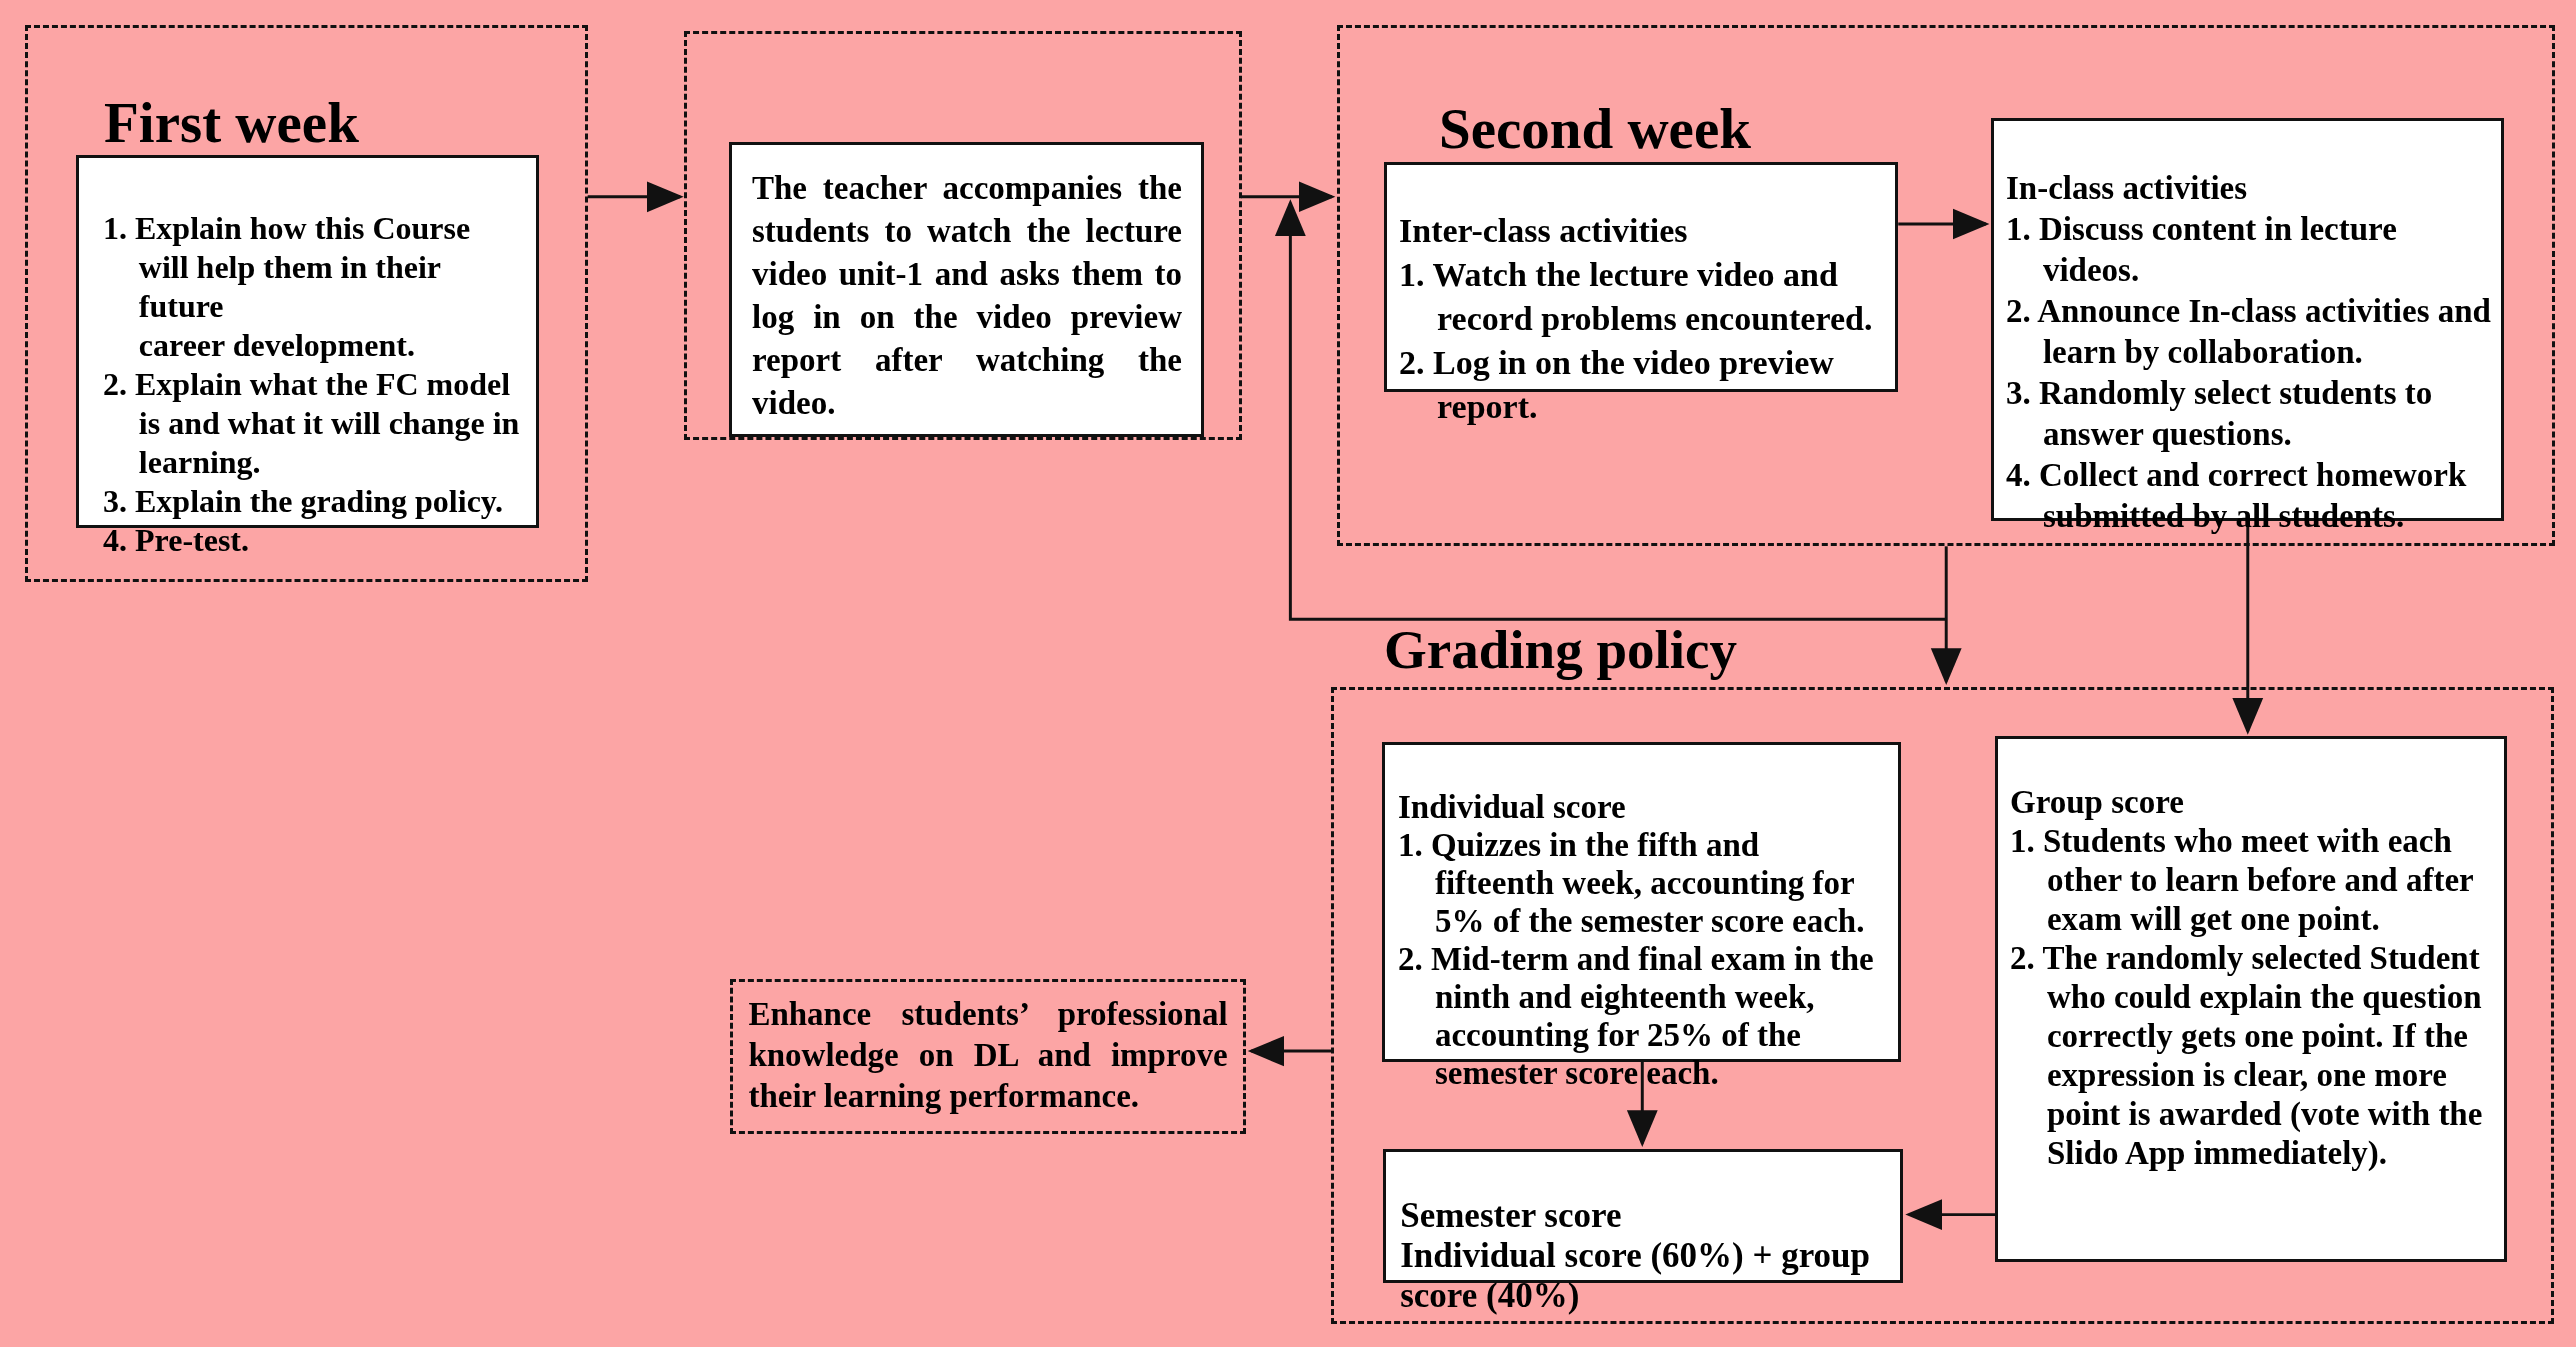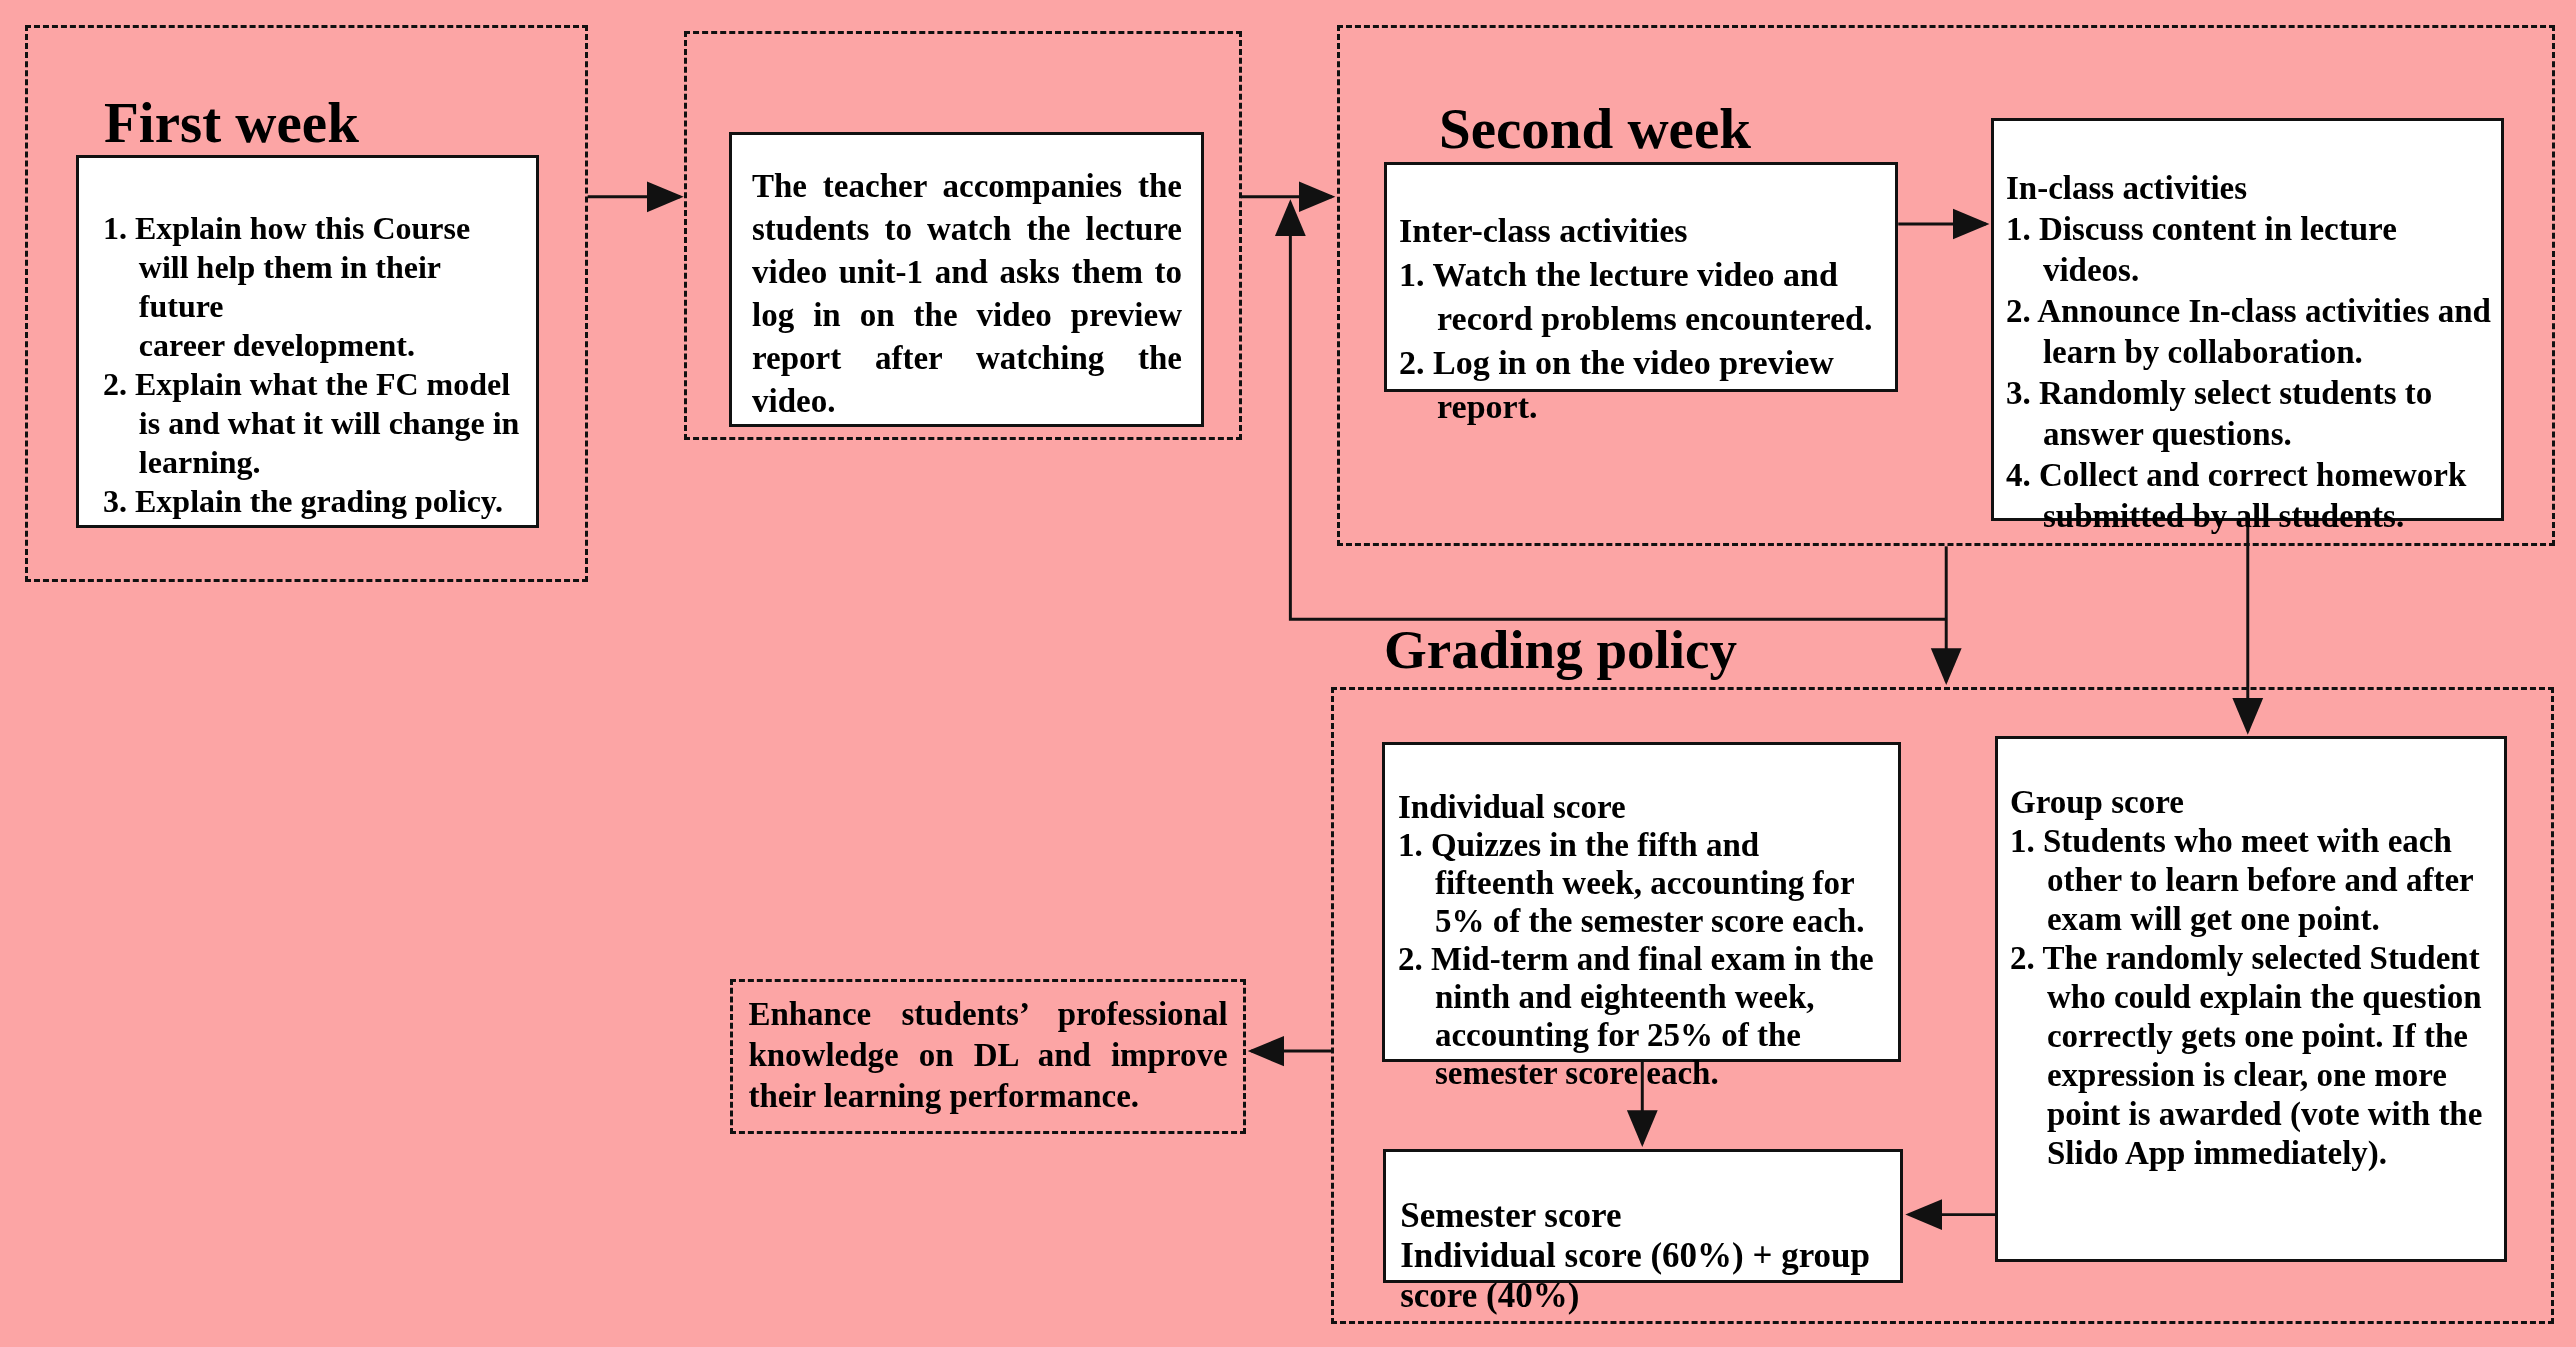--- a/index.html
+++ b/index.html
@@ -56,22 +56,22 @@
 
   
   #fw-dash  { left: 25px;  top: 25px;  width: 563px; height: 557px; }
   #fw-title { left: 76px; top: 66px; }
   #fw-inner { left: 76px; top: 155px; width: 463px; height: 373px;
               padding: 51px 13px 0 24px; font-size: 32px; line-height: 39px; }
 
   
   #sw-dash  { left: 684px; top: 31px; width: 558px; height: 409px; }
   #sw-title { left: 729px; top: 66px; margin-left: 23px; }
-  #sw-inner { left: 729px; top: 132px; width: 475px; height: 295px;
-              padding: 30px 19px 0 20px; font-size: 33px; line-height: 43px; }
+  #sw-inner { left: 729px; top: 142px; width: 475px; height: 295px;
+              padding: 22px 19px 0 20px; font-size: 33px; line-height: 43px; }
 
   
   #tw-dash    { left: 1337px; top: 25px; width: 1218px; height: 521px; }
   #inter-box  { left: 1384px; top: 162px; width: 514px; height: 230px;
                 padding: 7.1px 9.5px 0 12px; font-size: 34px; line-height: 44px; }
   #incl-box   { left: 1991px; top: 118px; width: 513px; height: 403px;
                 padding: 9.5px 8.3px 0 12px; font-size: 33px; line-height: 41px; }
 
   
   #gp-title { left: 1384px; top: 622px; font-size: 55px; }
@@ -116,20 +116,21 @@
     <div class="stage-title" id="fw-title">First week</div>
   </div>
   <div class="solid-box" id="fw-inner">
       <div class="li">1. Explain how this Course
 will help them in their future
 career development.</div>
       <div class="li">2. Explain what the FC model
 is and what it will change in
 learning.</div>
       <div class="li">3. Explain the grading policy.</div>
+      <div class="li">4. Pre-test.</div>
     </div>
 
   <div class="dashed-box" id="sw-dash">
     <div class="stage-title" id="sw-title">Second week</div>
   </div>
   <div class="solid-box just b" id="sw-inner">The teacher accompanies the students to watch the lecture video unit-1 and asks them to log in on the video preview report after watching the video.</div>
 
   <div class="dashed-box" id="tw-dash">
     
   </div>

